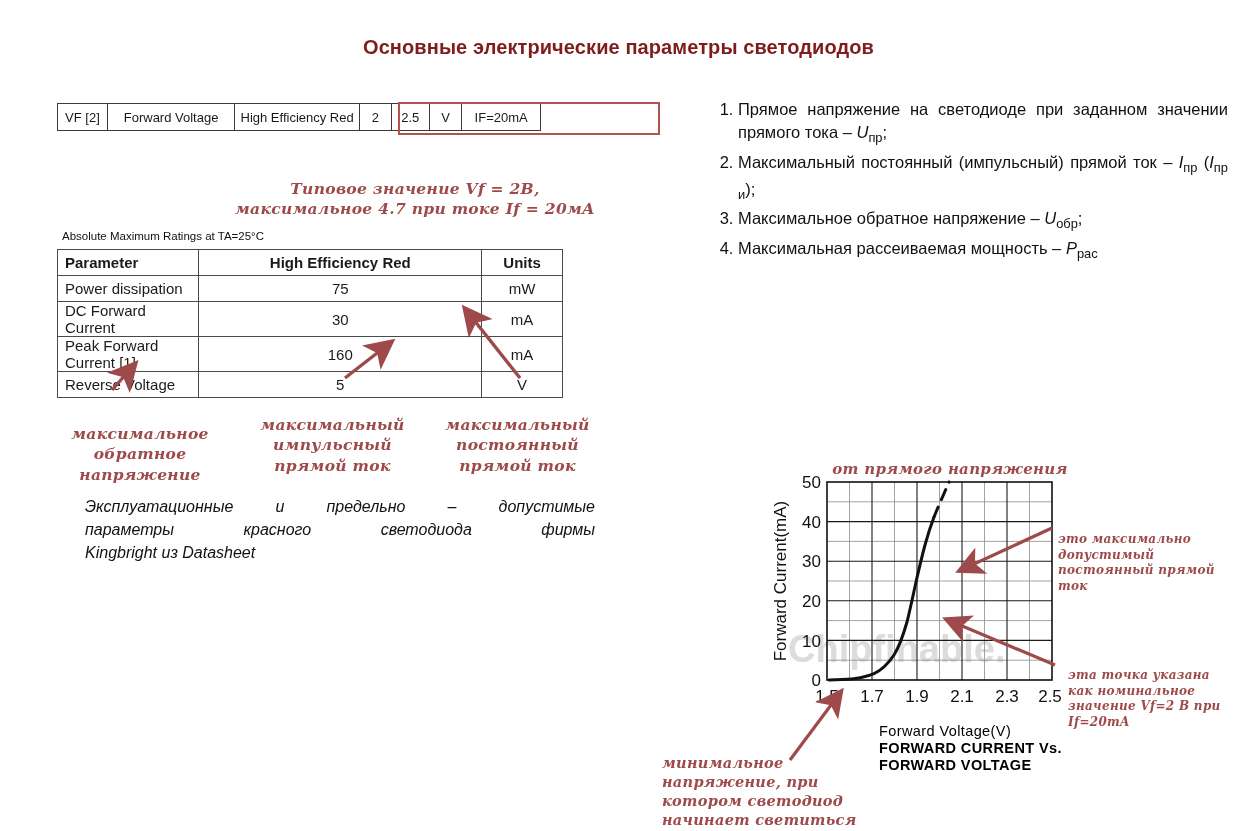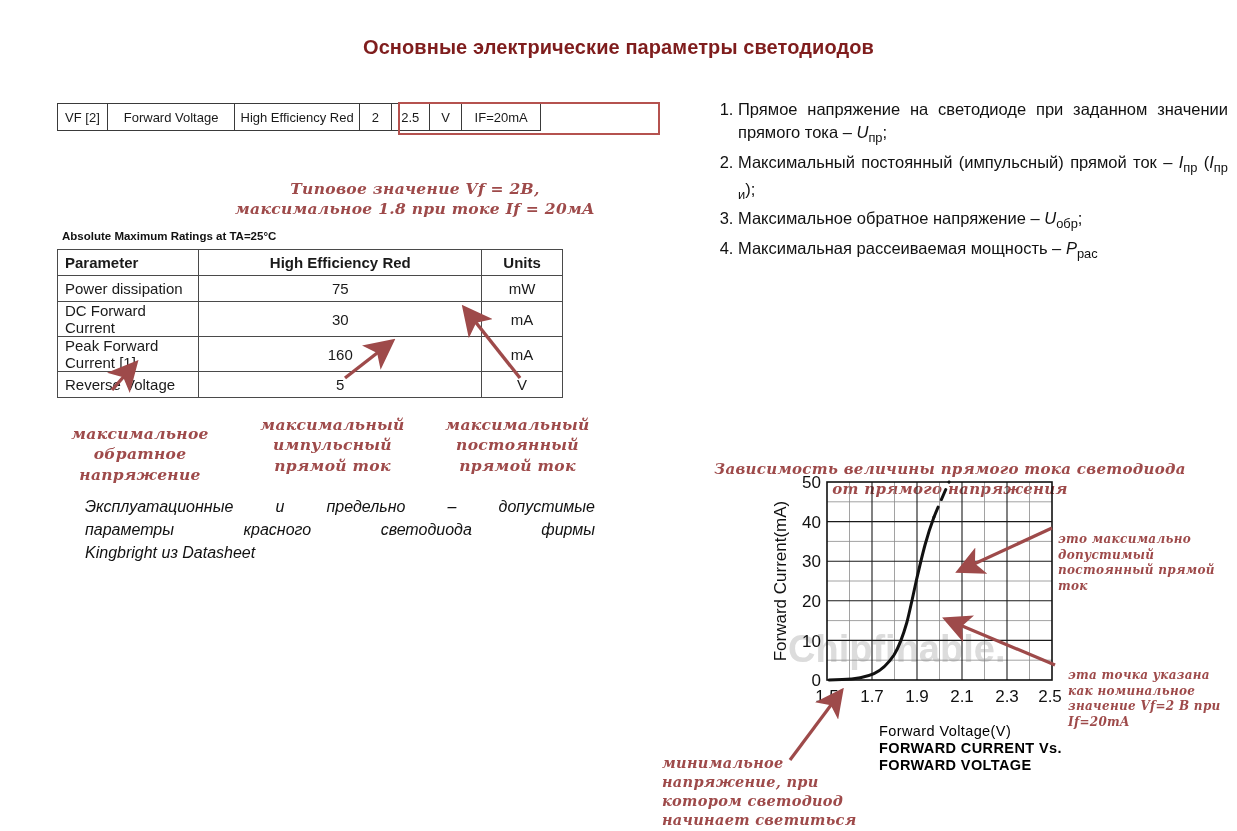--- a/index.html
+++ b/index.html
@@ -47,21 +47,21 @@
 
   
   #note-typical{
     position:absolute;left:205px;top:147px;width:420px;
     font-size:15.5px;text-align:center;
   }
 
   
   #amr-caption{
     position:absolute;left:62px;top:230px;
-    font-size:11.5px;font-weight:bold;color:#111;
+    font-size:11.5px;font-weight:normal;color:#111;
   }
   #amr-table{
     position:absolute;left:57px;top:249px;width:506px;
     border-collapse:collapse;font-size:15px;color:#1a1a1a;
   }
   #amr-table th,#amr-table td{
     border:1px solid #4a4a4a;height:25px;padding:0 7px;
   }
   #amr-table th{font-weight:bold;}
   #amr-table .col-par{width:28%;text-align:left;}
@@ -137,21 +137,21 @@
       <td class="c-max">2.5</td>
       <td class="c-uni">V</td>
       <td class="c-cond">IF=20mA</td>
     </tr>
   </tbody>
     </table>
   <div id="top-highlight"></div>
 
   <div id="note-typical" class="hand">
     <div>Типовое значение Vf = 2В,</div>
-    <div>максимальное 1.8 при токе If = 20мА</div>
+    <div>максимальное 4.7 при токе If = 20мА</div>
   </div>
 
   <div id="amr-caption">Absolute Maximum Ratings at TA=25°C</div>
   <table id="amr-table">
     <tbody>
         <tr>
       <th class="col-par">Parameter</th>
       <th class="col-val">High Efficiency Red</th>
       <th class="col-uni">Units</th>
     </tr>
@@ -199,21 +199,20 @@
       <li>
         <span>Максимальное обратное напряжение – </span><span class="ital">U</span><sub>обр</sub><span>;</span>
       </li>
       <li>
         <span> Максимальная рассеиваемая мощность – </span><span class="ital">P</span><sub>рас</sub>
       </li>
     </ol>
   </div>
 
   <div id="chart-title" class="hand">
-    <div>Зависимость величины прямого тока светодиода</div>
     <div>от  прямого напряжения</div>
   </div>
 
   <div id="chart-wrap">
     <svg id="chart-svg" width="300" height="250" viewBox="0 0 300 250">
 
       <text x="18" y="192" font-family="Liberation Sans, sans-serif" font-size="38" font-weight="bold" fill="#dcdcdc">Chipfinable.</text>
 
       <g id="minor-grid" stroke="#8a8a8a" stroke-width="0.8">
 

